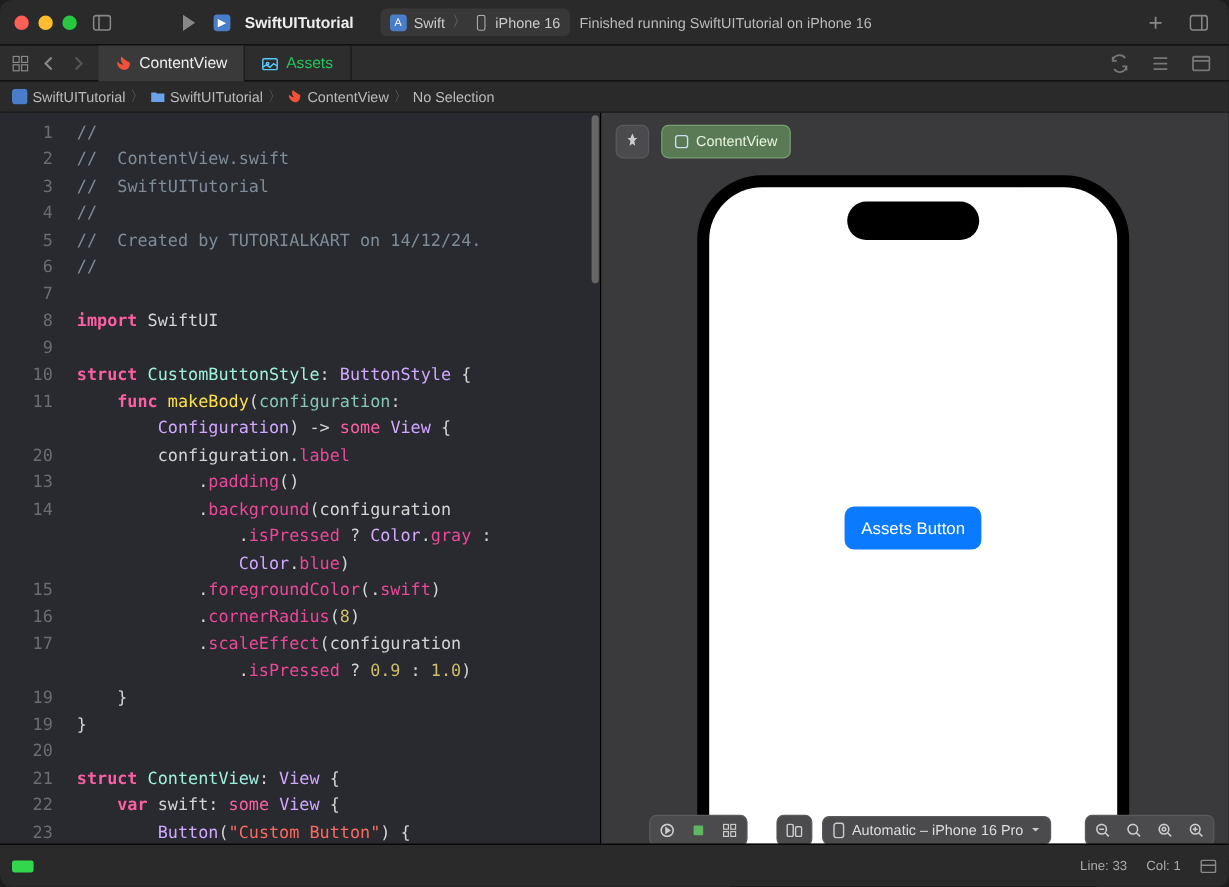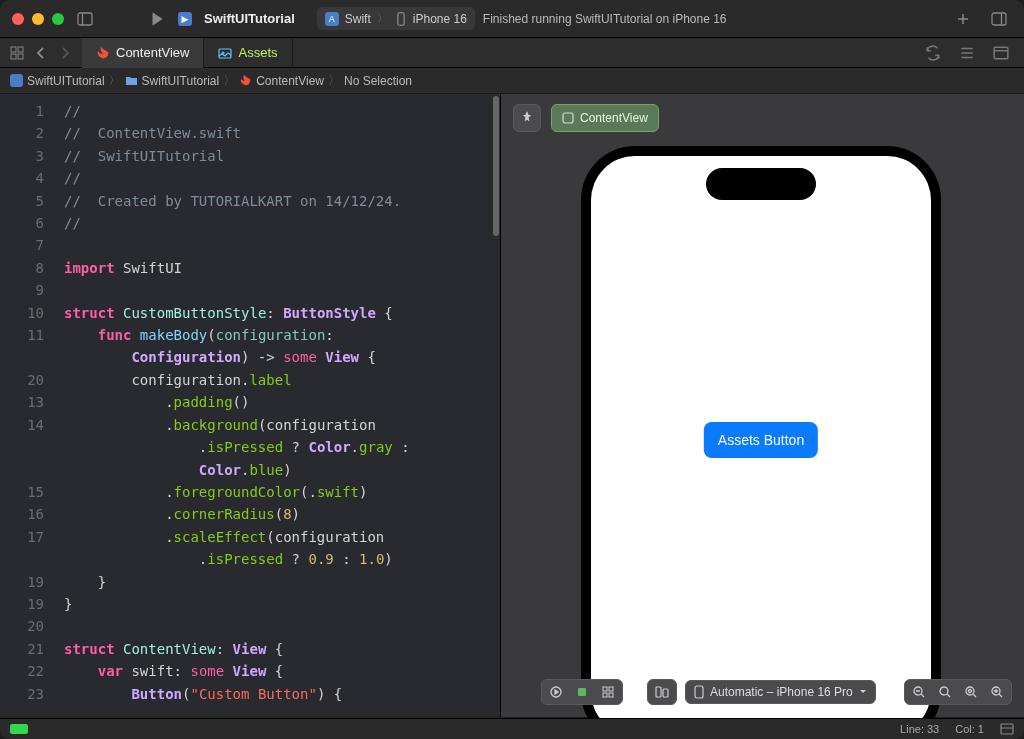--- a/index.html
+++ b/index.html
@@ -14,58 +14,58 @@
 .tb-btn svg { width:16px; height:16px; }
 .run-btn svg { width:18px; height:18px; }
 .proj-name { font-weight:600; color:#eee; margin-left:4px; }
 .scheme-box { display:flex; align-items:center; gap:6px; background:#383838; border-radius:5px; padding:3px 8px; margin-left:14px; color:#ccc; font-size:12px; }
 .scheme-icon { width:14px; height:14px; background:#4a7dc9; border-radius:3px; display:flex; align-items:center; justify-content:center; font-size:9px; color:#fff; }
 .status-msg { margin-left:0; color:#bbb; font-size:12px; }
 .tb-right { margin-left:auto; display:flex; gap:10px; }
 .tabbar { height:30px; background:#2d2d2d; display:flex; align-items:center; border-bottom:1px solid #000; }
 .nav-btns { display:flex; padding:0 6px; gap:2px; align-items:center; color:#888; }
 .nav-btns .nb { width:22px; height:22px; display:flex; align-items:center; justify-content:center; }
-.tab { height:30px; display:flex; align-items:center; padding:0 14px; gap:6px; color:#bef264; border-right:1px solid #1a1a1a; }
+.tab { height:30px; display:flex; align-items:center; padding:0 14px; gap:6px; color:#22c55e; border-right:1px solid #1a1a1a; }
 .tab.active { background:#3a3a3a; color:#eee; }
 .tab .ticon { width:14px; height:14px; }
 .tabbar-right { margin-left:auto; display:flex; gap:8px; padding-right:10px; color:#777; }
 .breadcrumbs { height:26px; background:#2a2a2a; display:flex; align-items:center; padding:0 10px; gap:4px; font-size:12px; color:#bbb; border-bottom:1px solid #1a1a1a; }
 .crumb { display:flex; align-items:center; gap:4px; }
 .crumb-sep { color:#666; }
 .crumb .cicon { width:13px; height:13px; }
 .main { display:flex; height:calc(739px - 38px - 30px - 26px - 22px); }
 .editor { width:500px; background:#292a30; position:relative; overflow:hidden; }
 .editor-scroll { position:absolute; right:0; top:0; width:8px; height:100%; }
 .scrollbar-thumb { position:absolute; right:1px; top:2px; width:6px; height:140px; background:#666; border-radius:3px; }
 .gutter { position:absolute; left:0; top:6px; width:56px; text-align:right; color:#6c6c70; font-family:"SF Mono",Menlo,monospace; font-size:14px; line-height:22.4px; padding-right:12px; }
 .code { position:absolute; left:64px; top:6px; font-family:"SF Mono",Menlo,monospace; font-size:14px; line-height:22.4px; white-space:pre; color:#d4d4d4; }
 .tok-comment { color:#7f8c98; }
 .tok-kw { color:#fc5fa3; font-weight:600;}
 .tok-kw2 { color:#fc5fa3; }
 .tok-type { color:#9ef1dd; }
-.tok-type2 { color:#d0a8ff;font-weight:bold; }
-.tok-func { color:#7dd3fc; }
-.tok-prop { color:#84cc16; }
+.tok-type2 { color:#d0a8ff; }
+.tok-func { color:#fde047; }
+.tok-prop { color:#ec4899; }
 .tok-param { color:#86c8b6; }
 .tok-str { color:#fc6a5d; }
 .tok-num { color:#d0bf69; }
 .preview { flex:1; background:#3a3a3c; position:relative; border-left:1px solid #000; }
 .preview-top { position:absolute; top:10px; left:12px; display:flex; gap:10px; }
 .pin-btn { width:28px; height:28px; background:#4b4b4d; border:1px solid #5a5a5c; border-radius:6px; display:flex; align-items:center; justify-content:center; color:#ccc; }
 .cv-chip { height:28px; background:#5a7a55; border:1px solid #7aa070; border-radius:6px; display:flex; align-items:center; padding:0 10px; gap:6px; color:#e8f5e0; font-size:12px; }
 .cv-chip .ci { width:12px; height:12px; }
 .phone { position:absolute; top:52px; left:80px; width:360px; height:600px; background:#000; border-radius:54px; padding:10px; }
 .phone-inner { width:100%; height:100%; background:#fff; border-radius:44px; position:relative; overflow:hidden; }
 .island { position:absolute; top:12px; left:50%; transform:translateX(-50%); width:110px; height:32px; background:#000; border-radius:18px; }
 .custom-btn { position:absolute; top:49%; left:50%; transform:translate(-50%,-50%); background:#0a7aff; color:#fff; padding:10px 14px; border-radius:8px; font-size:14px; }
 .preview-bottom { position:absolute; bottom:12px; left:12px; right:12px; display:flex; align-items:center; gap:8px;padding-left:28px; }
 .pb-grp { display:flex; gap:2px; background:#4b4b4d; border:1px solid #5a5a5c; border-radius:6px; padding:2px; }
 .pb-btn { width:24px; height:20px; display:flex; align-items:center; justify-content:center; color:#ccc; }
 .pb-sel { flex:0 0 auto; height:24px; background:#4b4b4d; border:1px solid #5a5a5c; border-radius:6px; display:flex; align-items:center; padding:0 8px; gap:6px; color:#ddd; font-size:12px; }
-.statusbar { position:absolute; bottom:0; left:0; right:0; height:21px; background:#2a2a2a; border-top:1px solid #000; display:flex; align-items:center; padding:0 10px; font-size:11px; color:#aaa; }
+.statusbar { position:absolute; bottom:0; left:0; right:0; height:36px; background:#2a2a2a; border-top:1px solid #000; display:flex; align-items:center; padding:0 10px; font-size:11px; color:#aaa; }
 .statusbar .gi { width:18px; height:10px; background:#32d74b; border-radius:2px; }
 .sb-right { margin-left:auto; display:flex; gap:16px; align-items:center; }
 </style>
 </head>
 <body>
 
 <div class="titlebar">
   <div class="traffic">
     <div class="dot red"></div>
     <div class="dot yellow"></div>

